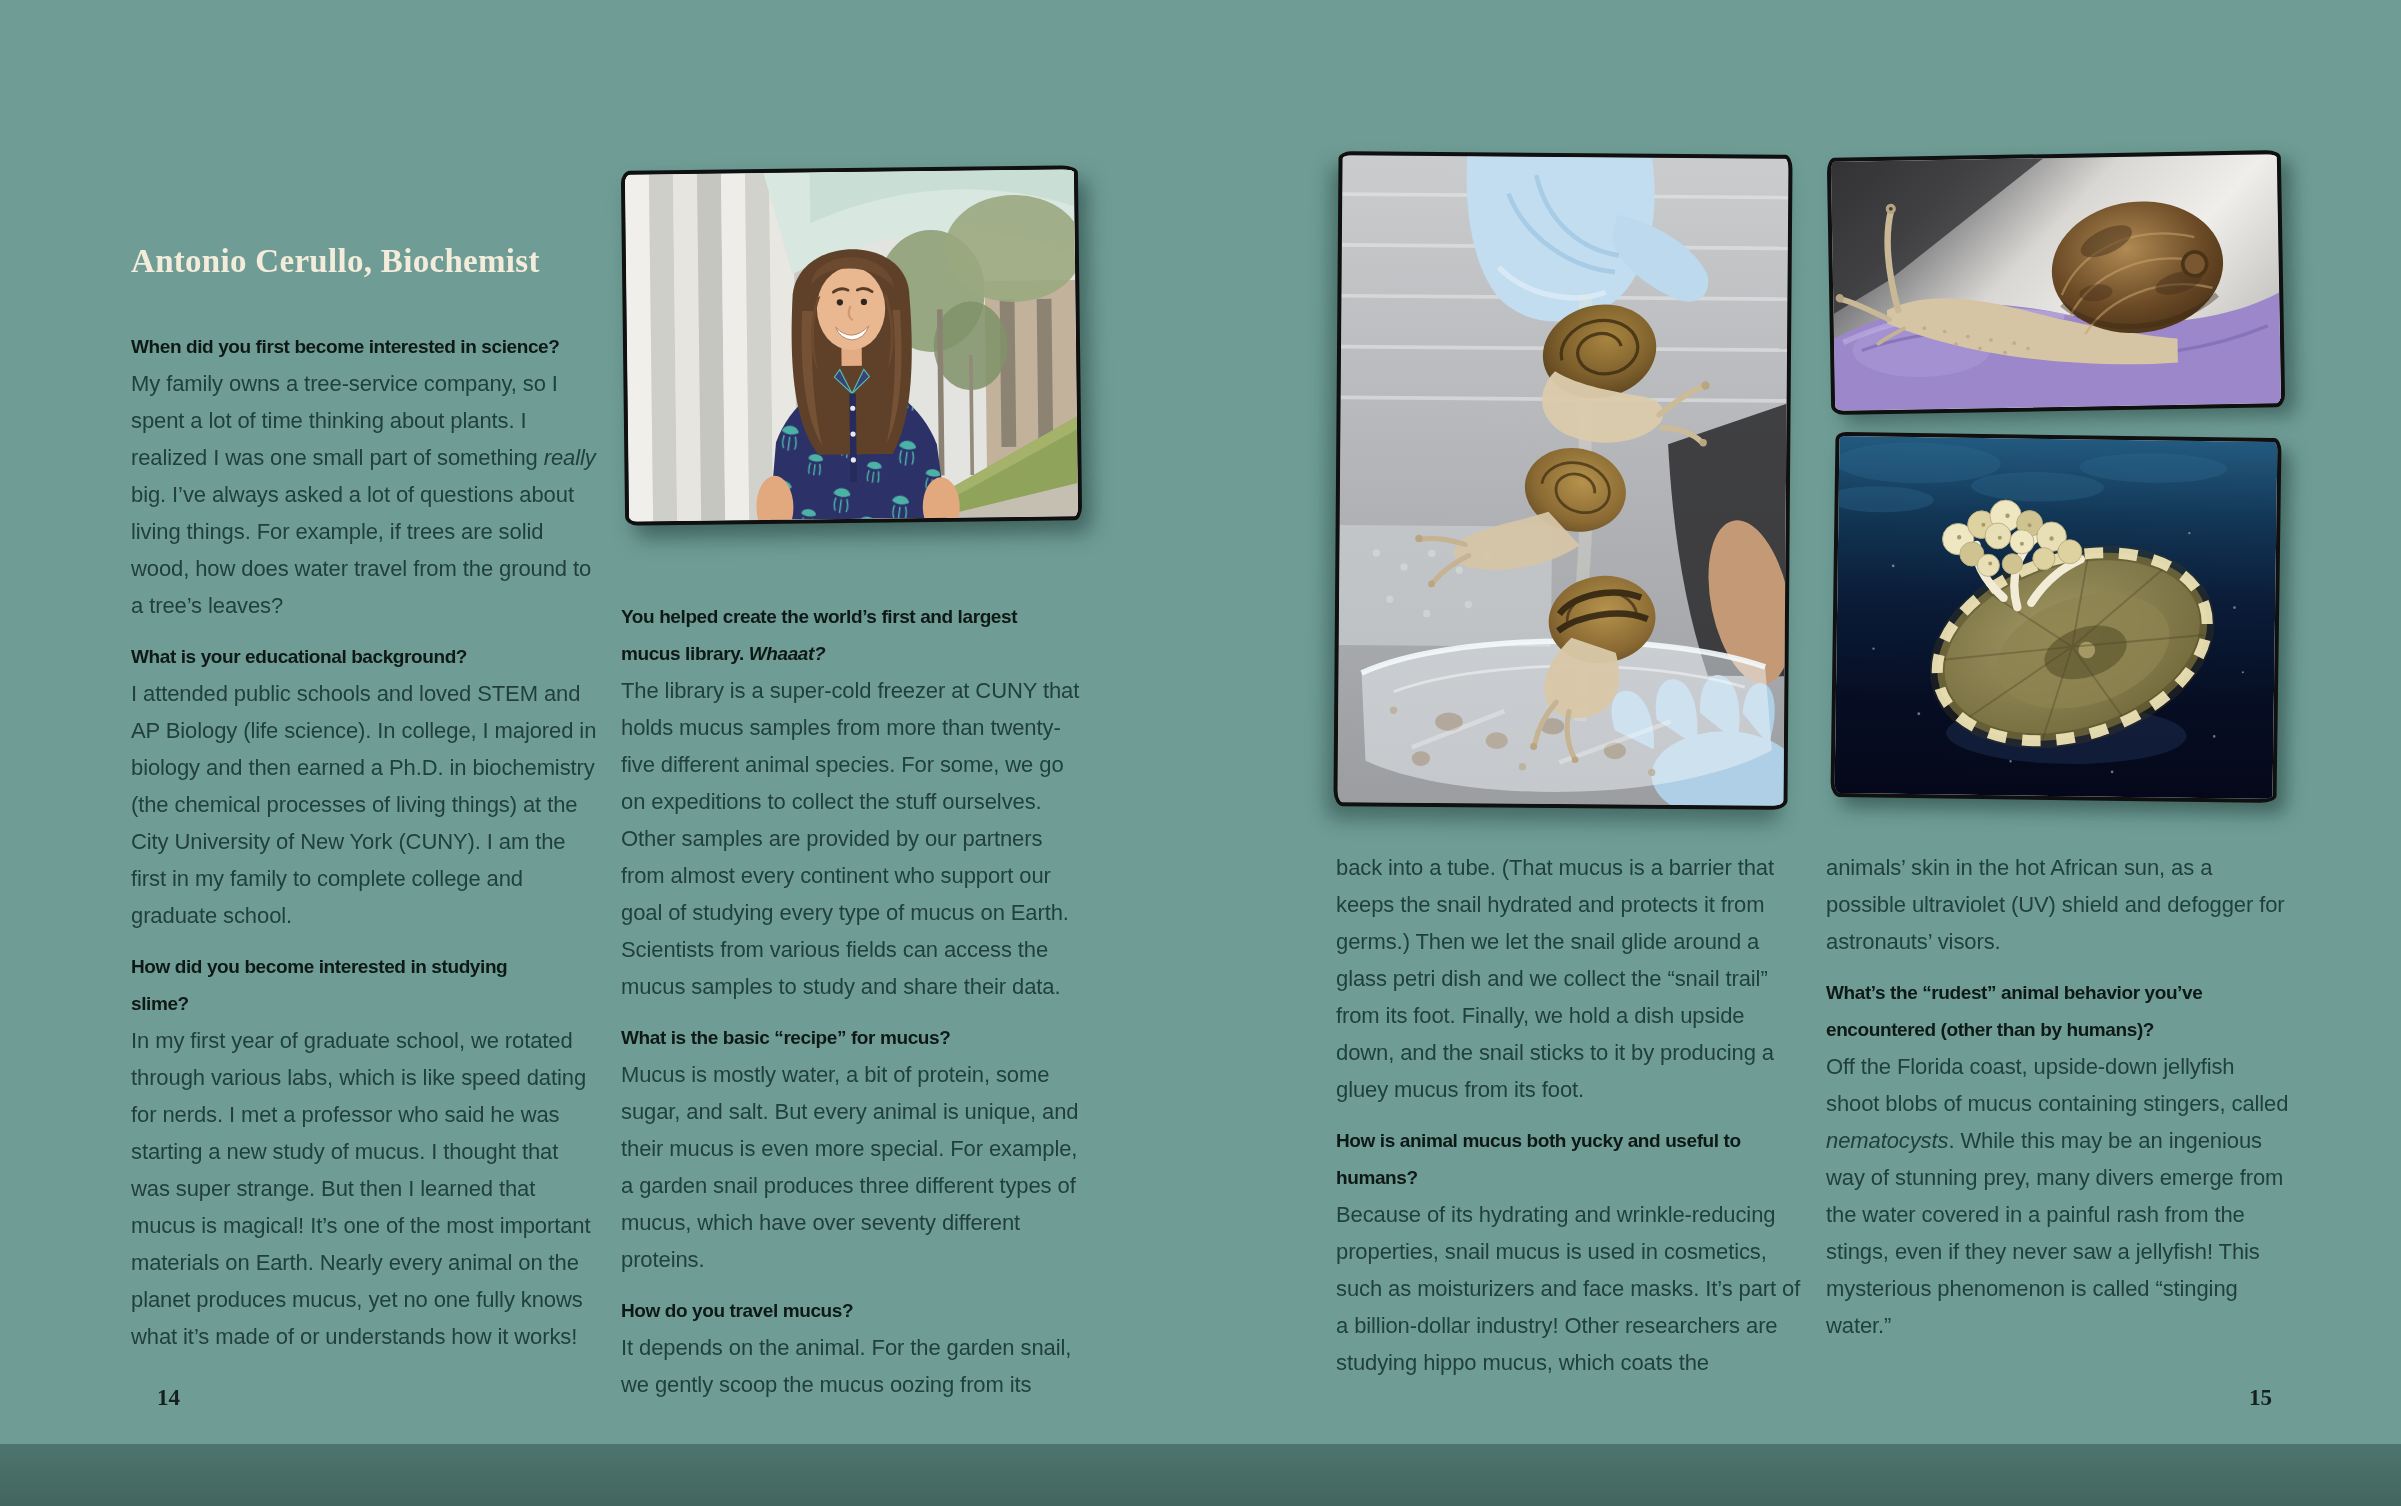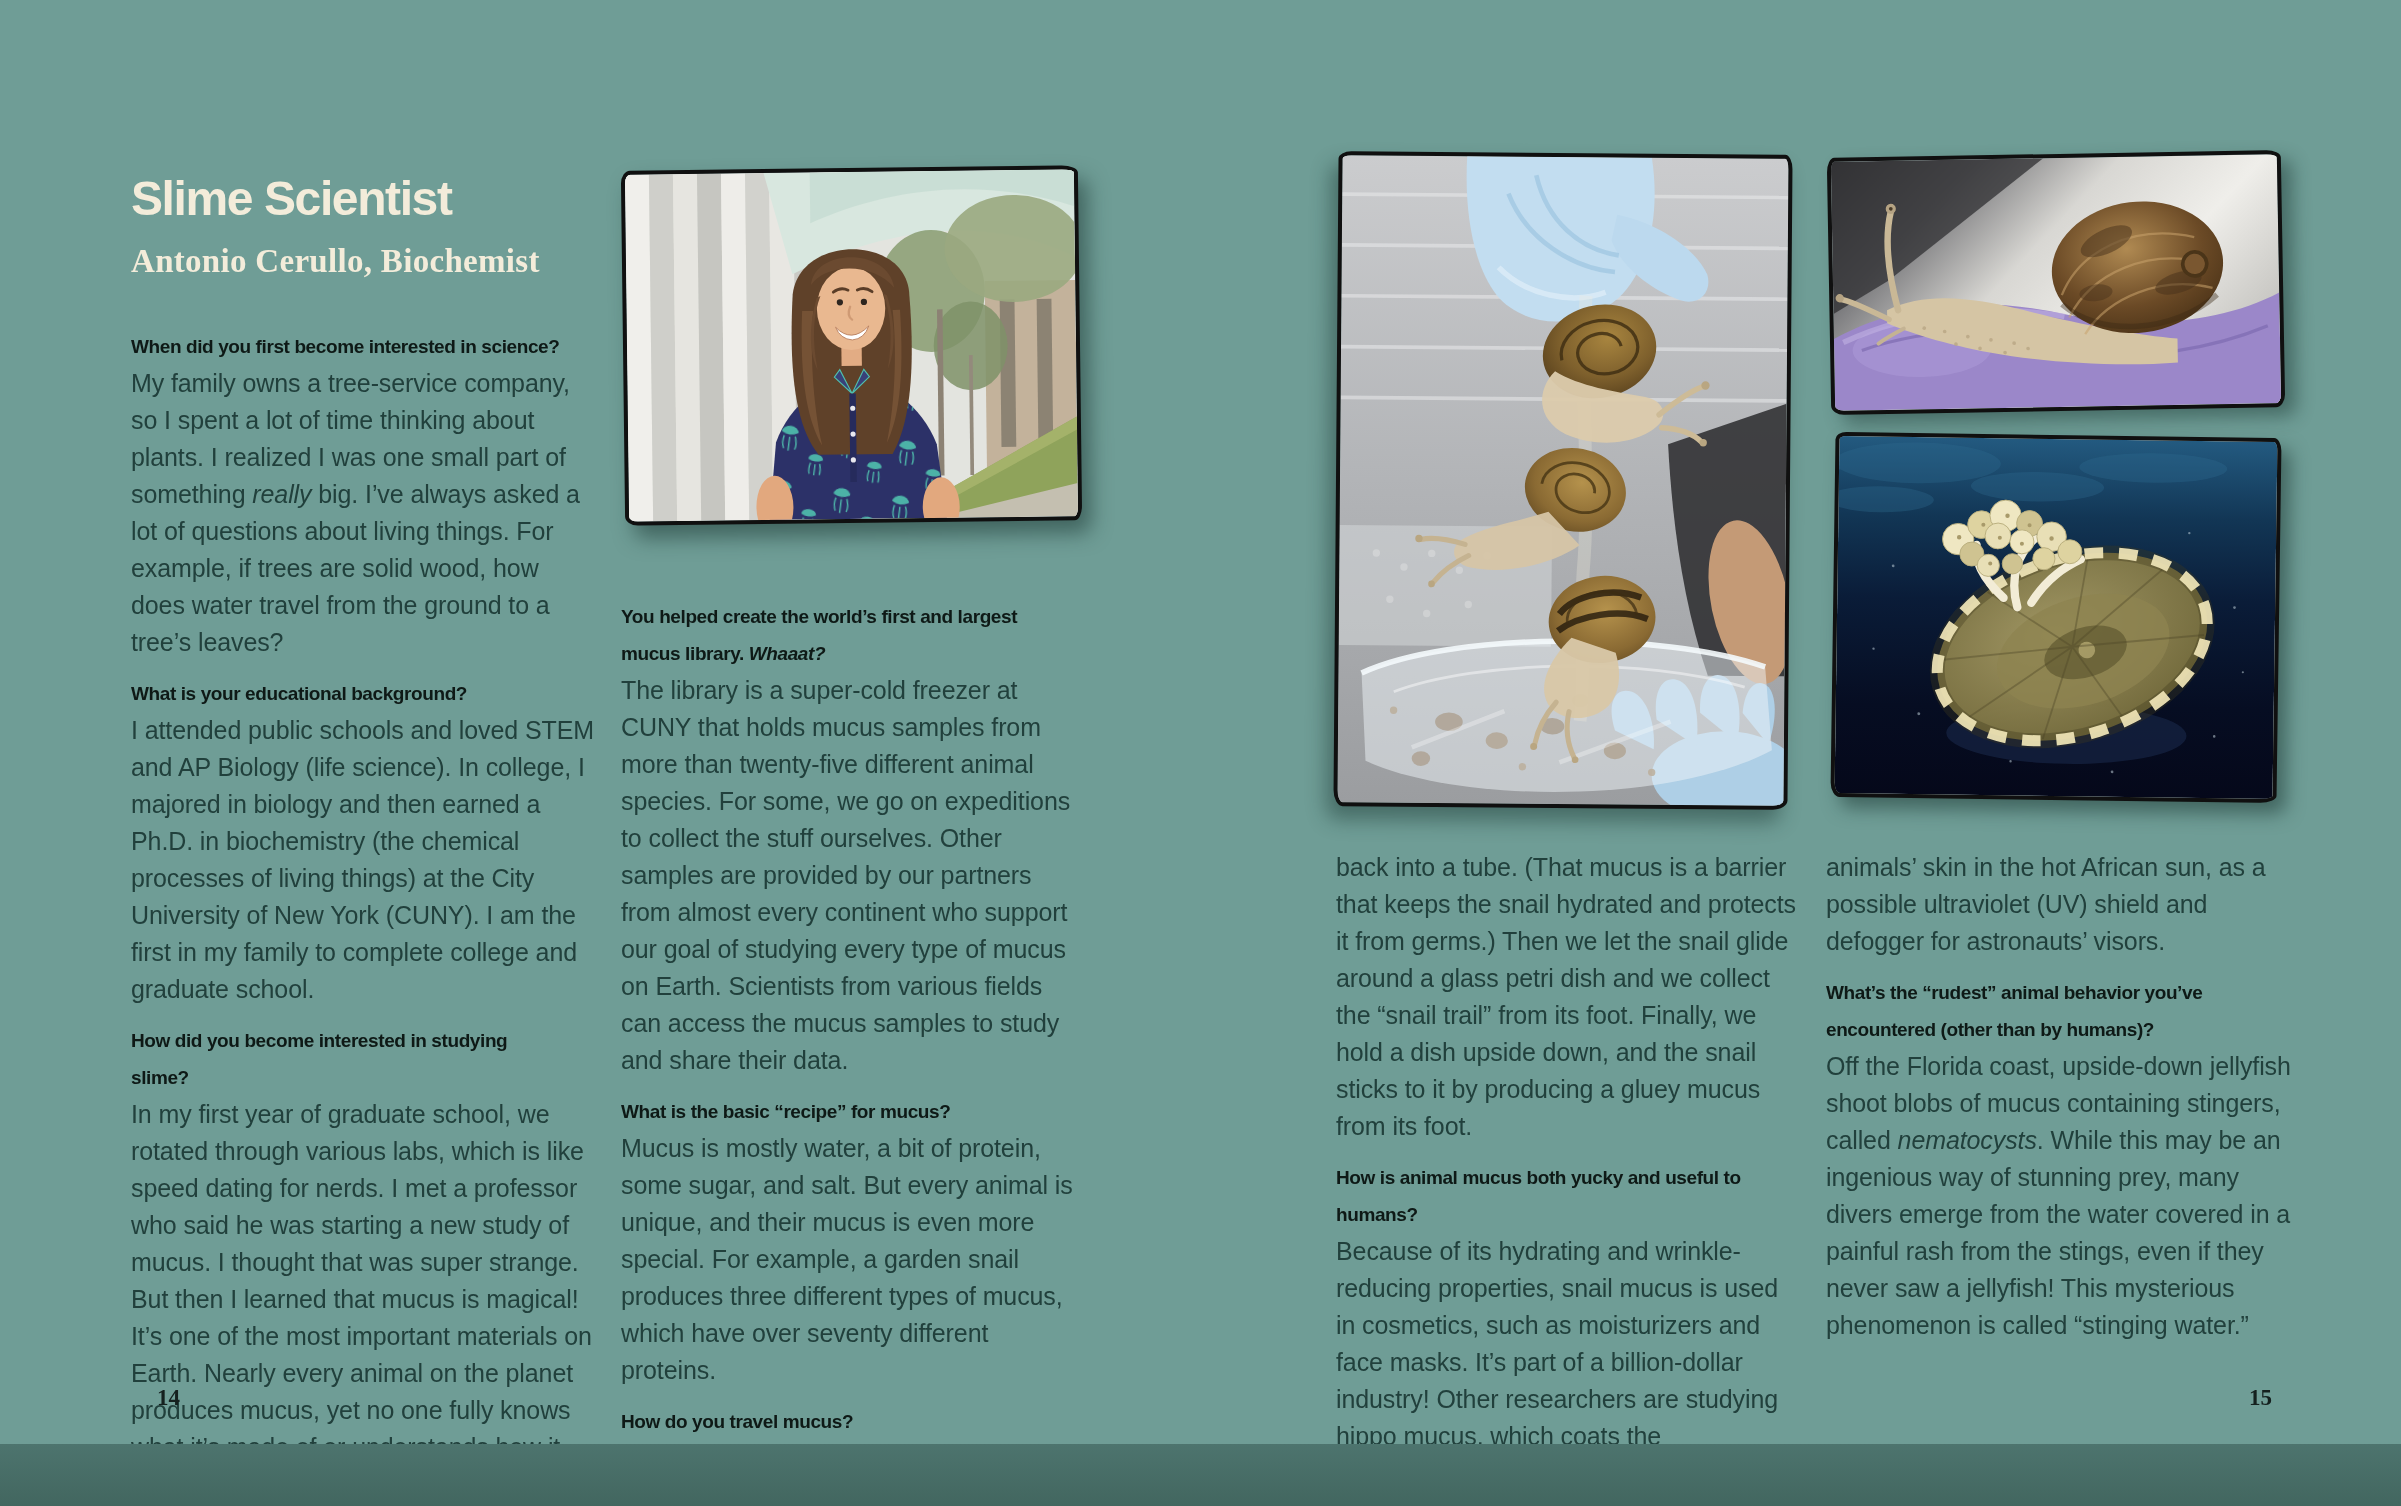--- a/index.html
+++ b/index.html
@@ -22,21 +22,21 @@
     font-weight:700;font-size:48px;line-height:1.05;letter-spacing:-1.4px;
     color:var(--title-cream);
   }
   .subtitle{
     position:absolute;left:131px;top:216px;
     font-family:"Liberation Serif",serif;font-weight:700;
     font-size:33px;letter-spacing:0.3px;color:var(--title-cream);
   }
   .col{position:absolute;width:466px;}
   .col p{margin:0;line-height:37px;}
-  .col p.a{font-size:25px;color:var(--body-text);letter-spacing:-0.1px;}
+  .col p.a{font-size:22px;color:var(--body-text);letter-spacing:-0.1px;}
   .col p.q{
     font-size:19px;font-weight:700;letter-spacing:-0.4px;
     color:var(--heading-text);margin-top:14px;white-space:pre-line;
   }
   .col p:first-child{margin-top:12px;}
   .it{font-style:italic;}
   .pagenum{
     position:absolute;top:1385px;
     font-family:"Liberation Serif",serif;font-weight:700;font-size:23px;
     color:#15211f;
@@ -76,21 +76,20 @@
   .bottom-strip{
     position:absolute;left:0;top:1444px;width:2401px;height:63px;
     background:linear-gradient(180deg,var(--footer-band),#42665f);
   }
 </style>
 </head>
 <body>
 
 <div class="canvas">
 
-  <h1 class="title">Slime Scientist</h1>
   <h2 class="subtitle">Antonio Cerullo, Biochemist</h2>
 
   <section class="col" style="left:131px;top:316px;">
       <p class="q"><span>When did you first become interested in science?</span></p>
       <p class="a"><span>My family owns a tree-service company, so I spent a lot of time thinking about plants. I realized I was one small part of something </span><span class="it">really</span><span> big. I’ve always asked a lot of questions about living things. For example, if trees are solid wood, how does water travel from the ground to a tree’s leaves?</span></p>
       <p class="q"><span>What is your educational background?</span></p>
       <p class="a"><span>I attended public schools and loved STEM and AP Biology (life science). In college, I majored in biology and then earned a Ph.D. in biochemistry (the chemical processes of living things) at the City University of New York (CUNY). I am the first in my family to complete college and graduate school.</span></p>
       <p class="q"><span>How did you become interested in studying
 slime?</span></p>
       <p class="a"><span>In my first year of graduate school, we rotated through various labs, which is like speed dating for nerds. I met a professor who said he was starting a new study of mucus. I thought that was super strange. But then I learned that mucus is magical! It’s one of the most important materials on Earth. Nearly every animal on the planet produces mucus, yet no one fully knows what it’s made of or understands how it works!</span></p>

